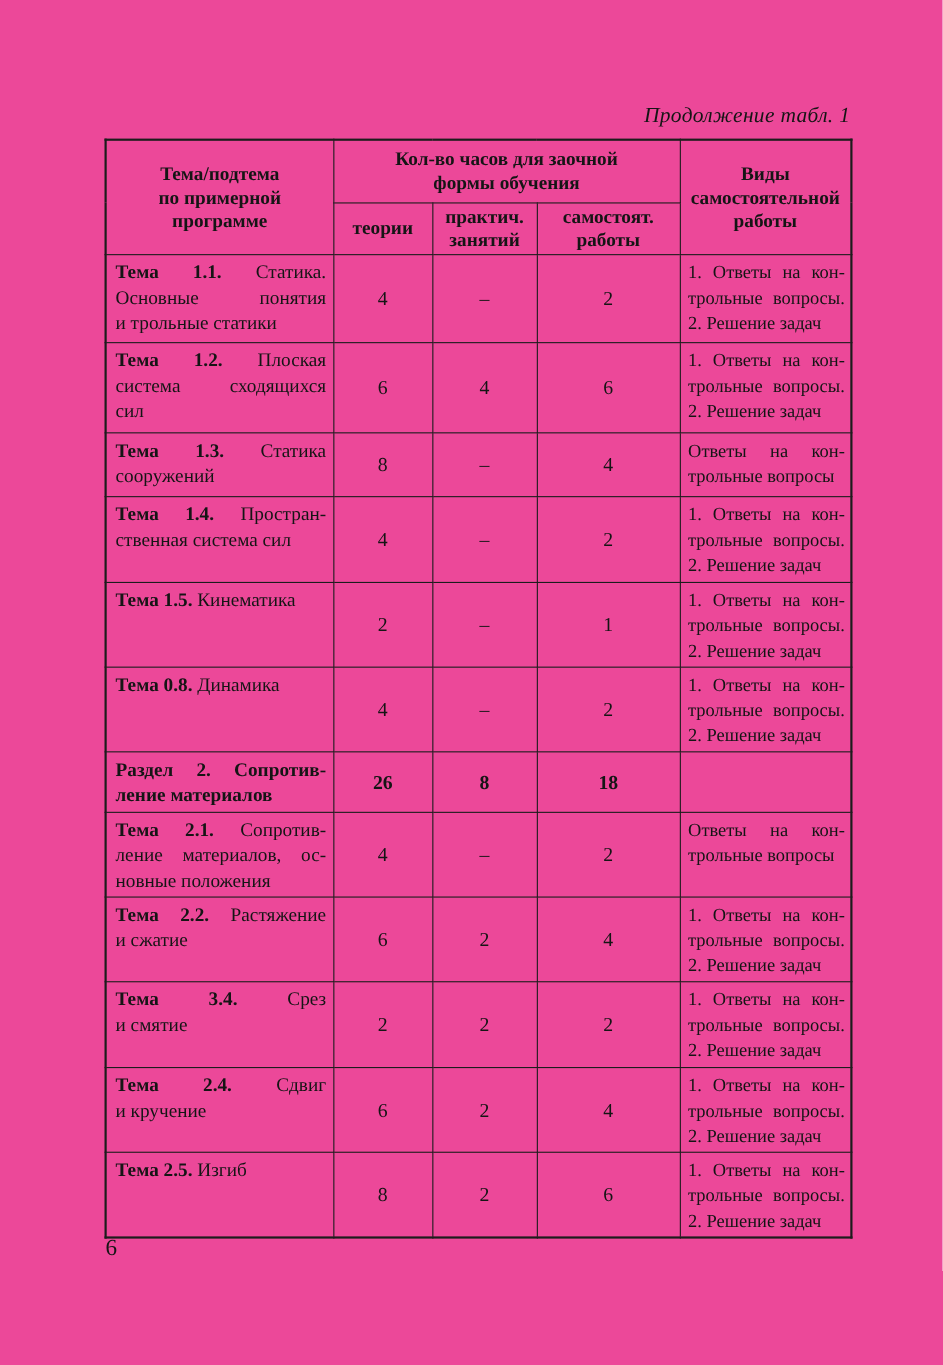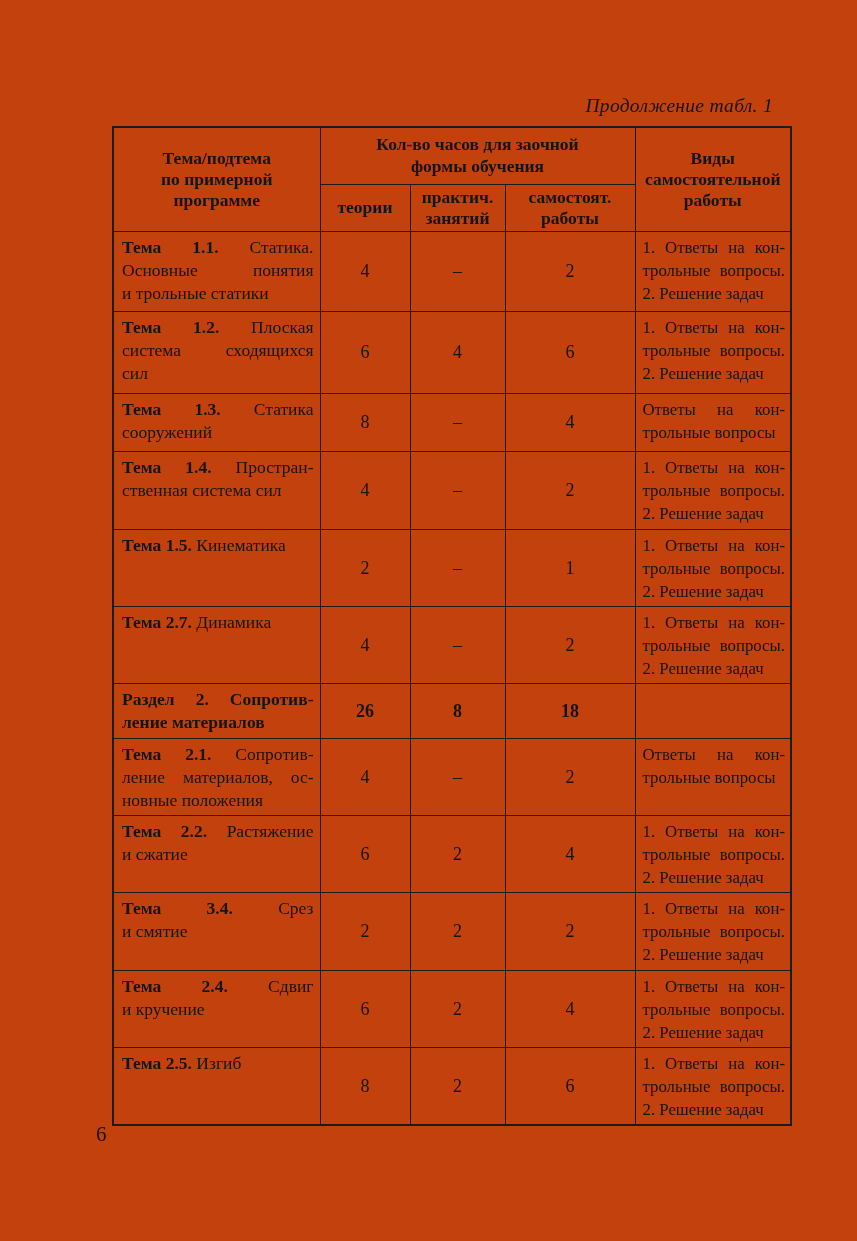--- a/index.html
+++ b/index.html
@@ -4,38 +4,38 @@
 <style>
   html, body {
     margin: 0;
     padding: 0;
     background: #ffffff;
   }
   .page {
     position: relative;
     width: 857px;
     height: 1241px;
-    background: #c2410c;
+    background: #ec4899;
     font-family: "Liberation Serif", "DejaVu Serif", serif;
     color: #151515;
     overflow: hidden;
   }
   .caption {
     position: absolute;
     top: 95px;
     left: 95px;
     width: 678px;
     text-align: right;
     font-style: italic;
     font-size: 19.5px;
     letter-spacing: 0.3px;
   }
   table.curriculum {
     position: absolute;
-    left: 112px;
+    left: 95px;
     top: 126px;
     width: 678px;
     border-collapse: collapse;
     table-layout: fixed;
     border: 2.5px solid #1c1c1c;
   }
   table.curriculum th,
   table.curriculum td {
     border: 1.5px solid #1c1c1c;
   }
@@ -183,21 +183,21 @@
           <td class="num">–</td>
           <td class="num">1</td>
           <td class="works lines">
             <div>1. Ответы на кон-</div>
             <div>трольные вопросы.</div>
             <div>2. Решение задач</div>
           </td>
         </tr>
         <tr style="height: 70px;">
           <td class="topic lines">
-            <div><b>Тема 2.7.</b> Динамика</div>
+            <div><b>Тема 0.8.</b> Динамика</div>
           </td>
           <td class="num">4</td>
           <td class="num">–</td>
           <td class="num">2</td>
           <td class="works lines">
             <div>1. Ответы на кон-</div>
             <div>трольные вопросы.</div>
             <div>2. Решение задач</div>
           </td>
         </tr>

